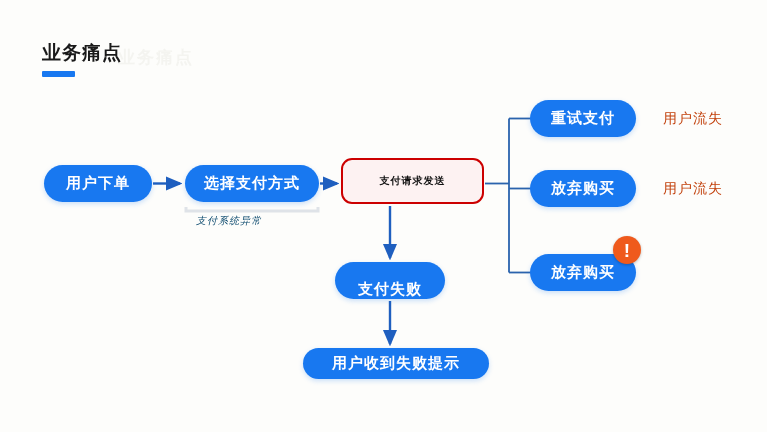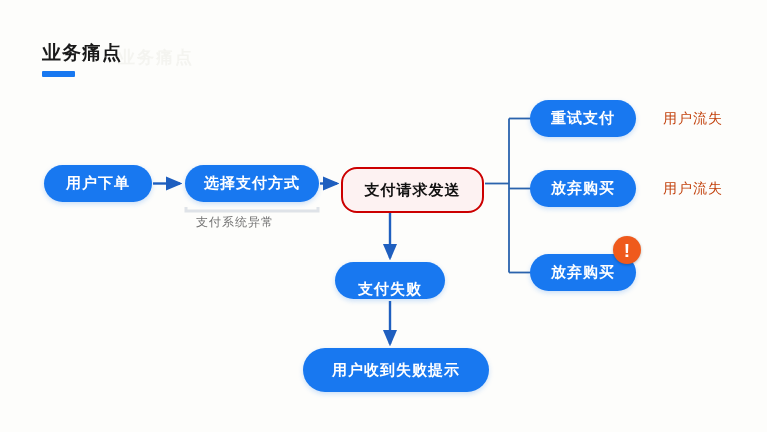--- a/index.html
+++ b/index.html
@@ -72,37 +72,36 @@
     border-radius: 999px;
     color: #ffffff;
     font-size: 15px;
     font-weight: bold;
     letter-spacing: 1px;
     box-shadow: 0 2px 5px rgba(24,120,240,0.22);
   }
   .node-alert {
     background: #fdf2f2;
     border: 2px solid #cc0000;
-    border-radius: 16px;
+    border-radius: 11px;
     color: #111111;
-    font-size: 15px;
-    font-weight: bold;
-    letter-spacing: 1px;
-    margin-top: 9px;
+    font-size: 10px;
+    font-weight: bold;
+    letter-spacing: 1px;
   }
 
   
   #node-order        { left: 44px;  top: 165px; width: 108px; height: 37px; }
   #node-select-pay   { left: 185px; top: 165px; width: 134px; height: 37px; }
   #node-pay-request  { left: 341px; top: 158px; width: 143px; height: 46px; }
   #node-retry-pay    { left: 530px; top: 100px; width: 106px; height: 37px; }
   #node-abandon-1    { left: 530px; top: 170px; width: 106px; height: 37px; }
   #node-abandon-2    { left: 530px; top: 254px; width: 106px; height: 37px; }
   #node-pay-failed   { left: 335px; top: 262px; width: 110px; height: 37px; align-items: flex-end; }
-  #node-user-notice  { left: 303px; top: 348px; width: 186px; height: 44px; }
+  #node-user-notice  { left: 303px; top: 348px; width: 186px; height: 31px; }
 
   
   #alert-badge {
     position: absolute;
     left: 613px;
     top: 236px;
     width: 28px;
     height: 28px;
     border-radius: 50%;
     background: #ef5a1c;
@@ -126,24 +125,25 @@
     white-space: nowrap;
   }
   #side-label-1 { left: 663px; top: 110px; }
   #side-label-2 { left: 663px; top: 180px; }
 
   
   #bracket-label {
     position: absolute;
     left: 196px;
     top: 214px;
-    font-size: 12px;
-    color: #737373;
-    letter-spacing: 1px;
-    white-space: nowrap;
+    font-size: 10px;
+    color: #0c4a6e;
+    letter-spacing: 1px;
+    white-space: nowrap;
+    font-style: italic;
   }
 </style>
 </head>
 <body>
 
 <div id="canvas">
 
   <div id="watermark">业务痛点</div>
 
   <div id="title-block">

